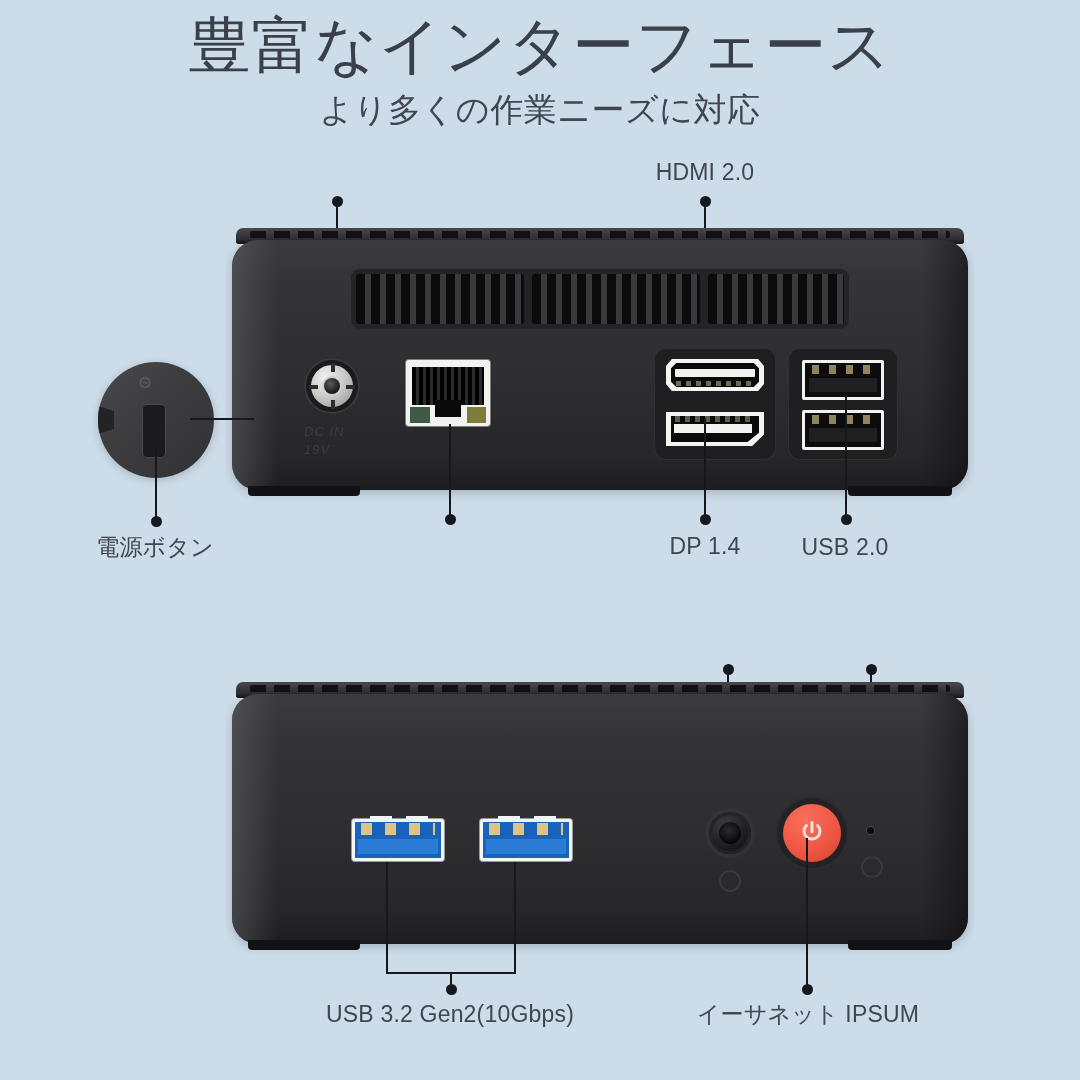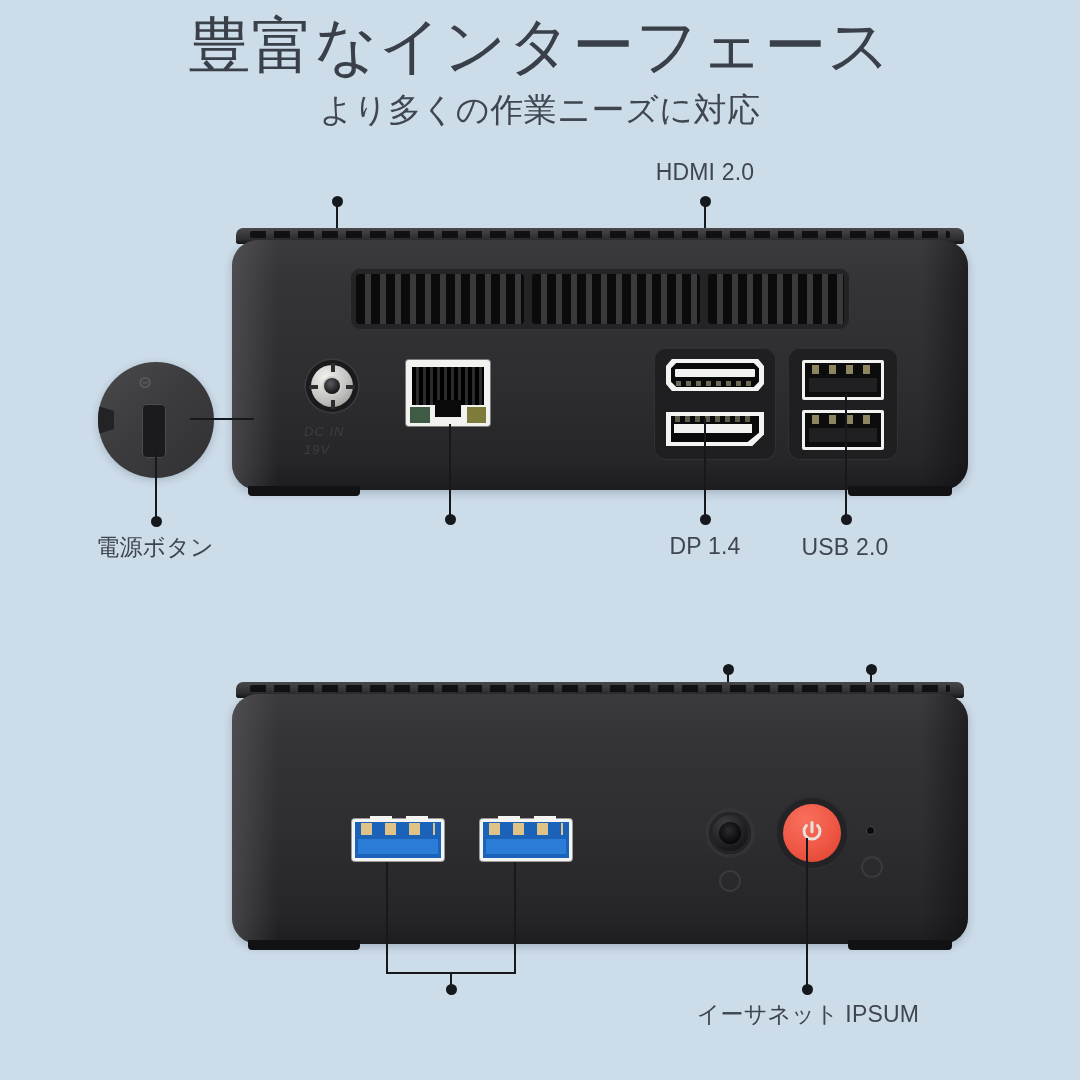--- a/index.html
+++ b/index.html
@@ -416,18 +416,19 @@
   </div>
 
   <div class="abs foot" style="left:248px;top:940px;width:112px;height:10px;"></div>
   <div class="abs foot" style="left:848px;top:940px;width:104px;height:10px;"></div>
 
   <div class="abs leader vline" style="left:386px;top:862px;height:112px;"></div>
   <div class="abs leader vline" style="left:514px;top:862px;height:112px;"></div>
   <div class="abs leader hline" style="left:386px;top:972px;width:130px;"></div>
   <div class="abs leader vline" style="left:450px;top:972px;height:14px;"></div>
   <div class="abs dot" style="left:446px;top:984px;"></div>
+  <div class="abs lbl" style="left:280px;top:1000px;width:340px;">USB 3.2 Gen2(10Gbps)</div>
 
   <div class="abs leader vline" style="left:806px;top:838px;height:148px;"></div>
   <div class="abs dot" style="left:802px;top:984px;"></div>
   <div class="abs lbl" style="left:688px;top:1000px;width:240px;">イーサネット IPSUM</div>
 
 </div>
 
 </body></html>

